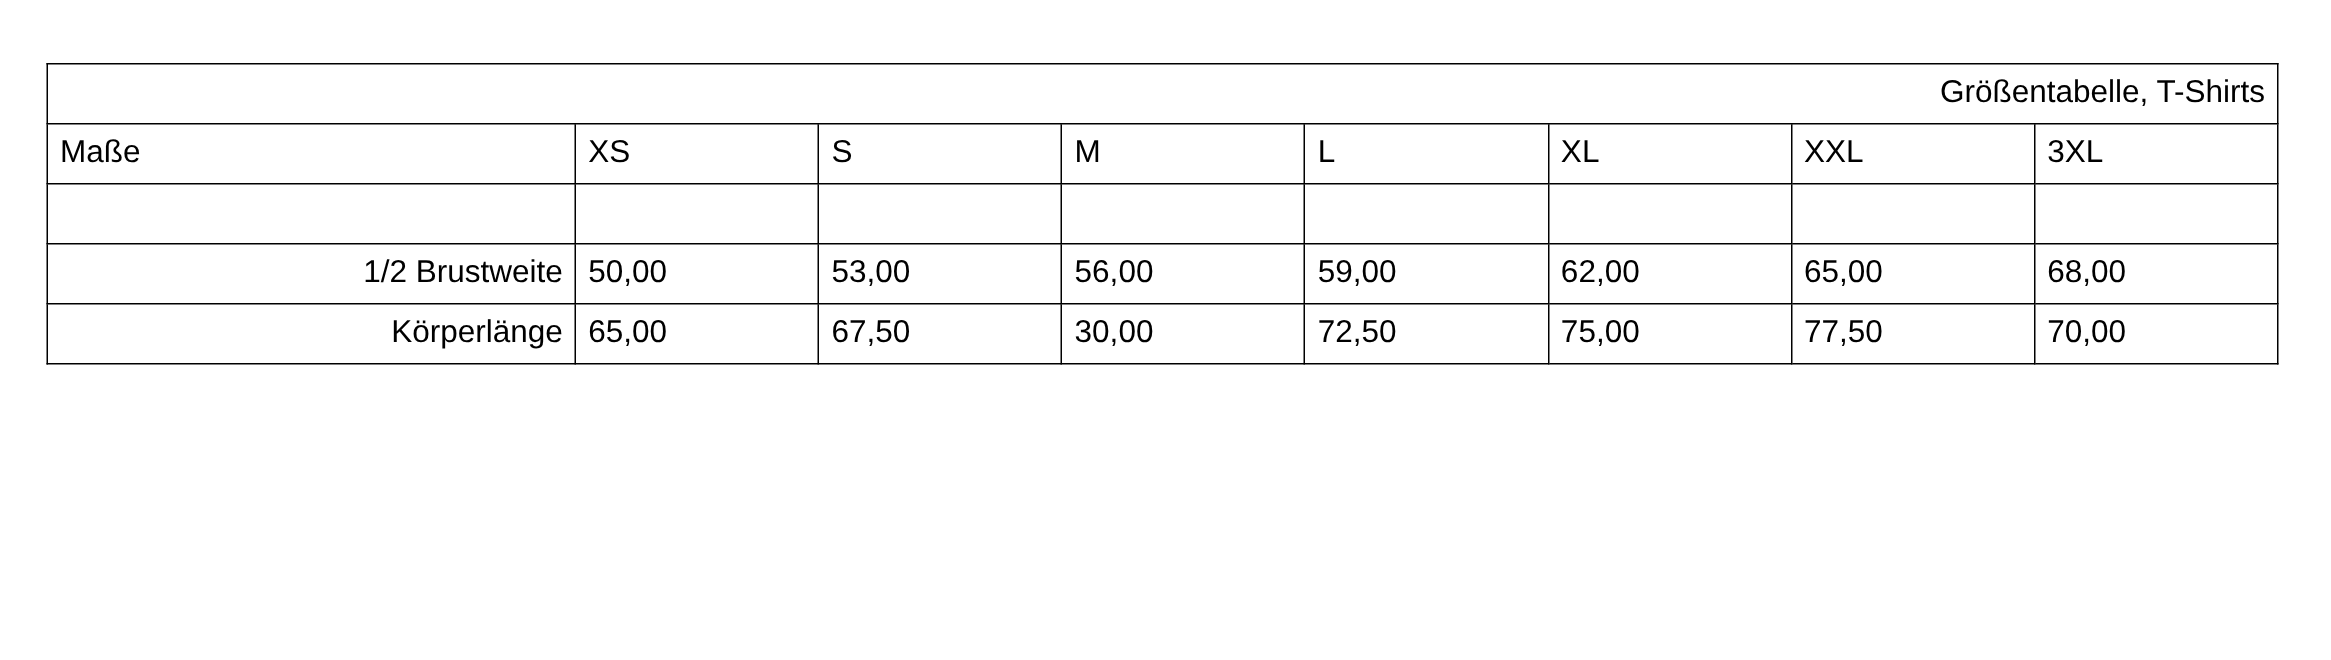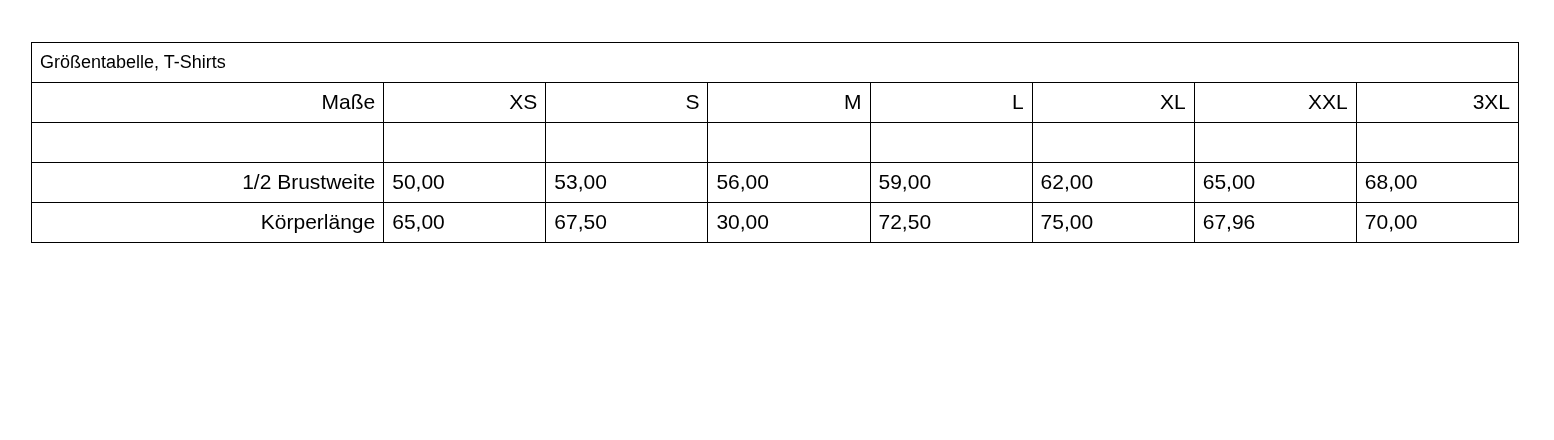--- a/index.html
+++ b/index.html
@@ -40,27 +40,27 @@
     vertical-align: middle;
     white-space: nowrap;
     overflow: hidden;
   }
   
   col.c-label { width: 352px; }
   col.c-val   { width: 162px; }
 
   td.label { text-align: right; }
   td.num   { padding-right: 10px; }
-  td.hdr   { text-align: right; margin-top: 40px; }
+  td.hdr   { text-align: left; margin-top: 40px; }
   td.blank { text-align: left; }
 
   
   td.title {
-    text-align: left;
-    font-size: 18px;
+    text-align: right;
+    font-size: 21px;
   }
   
   td.groupblank { }
   td.group { text-align: left; }
 </style>
 </head>
 <body>
 
 <div class="page">
   <div class="table-wrap">
@@ -110,19 +110,19 @@
           <td class="num">65,00</td>
           <td class="num">68,00</td>
         </tr>
         <tr>
           <td class="label">Körperlänge</td>
           <td class="num">65,00</td>
           <td class="num">67,50</td>
           <td class="num">30,00</td>
           <td class="num">72,50</td>
           <td class="num">75,00</td>
-          <td class="num">67,96</td>
+          <td class="num">77,50</td>
           <td class="num">70,00</td>
         </tr>
       </tbody>
     </table>
   </div>
 </div>
 
 </body></html>

